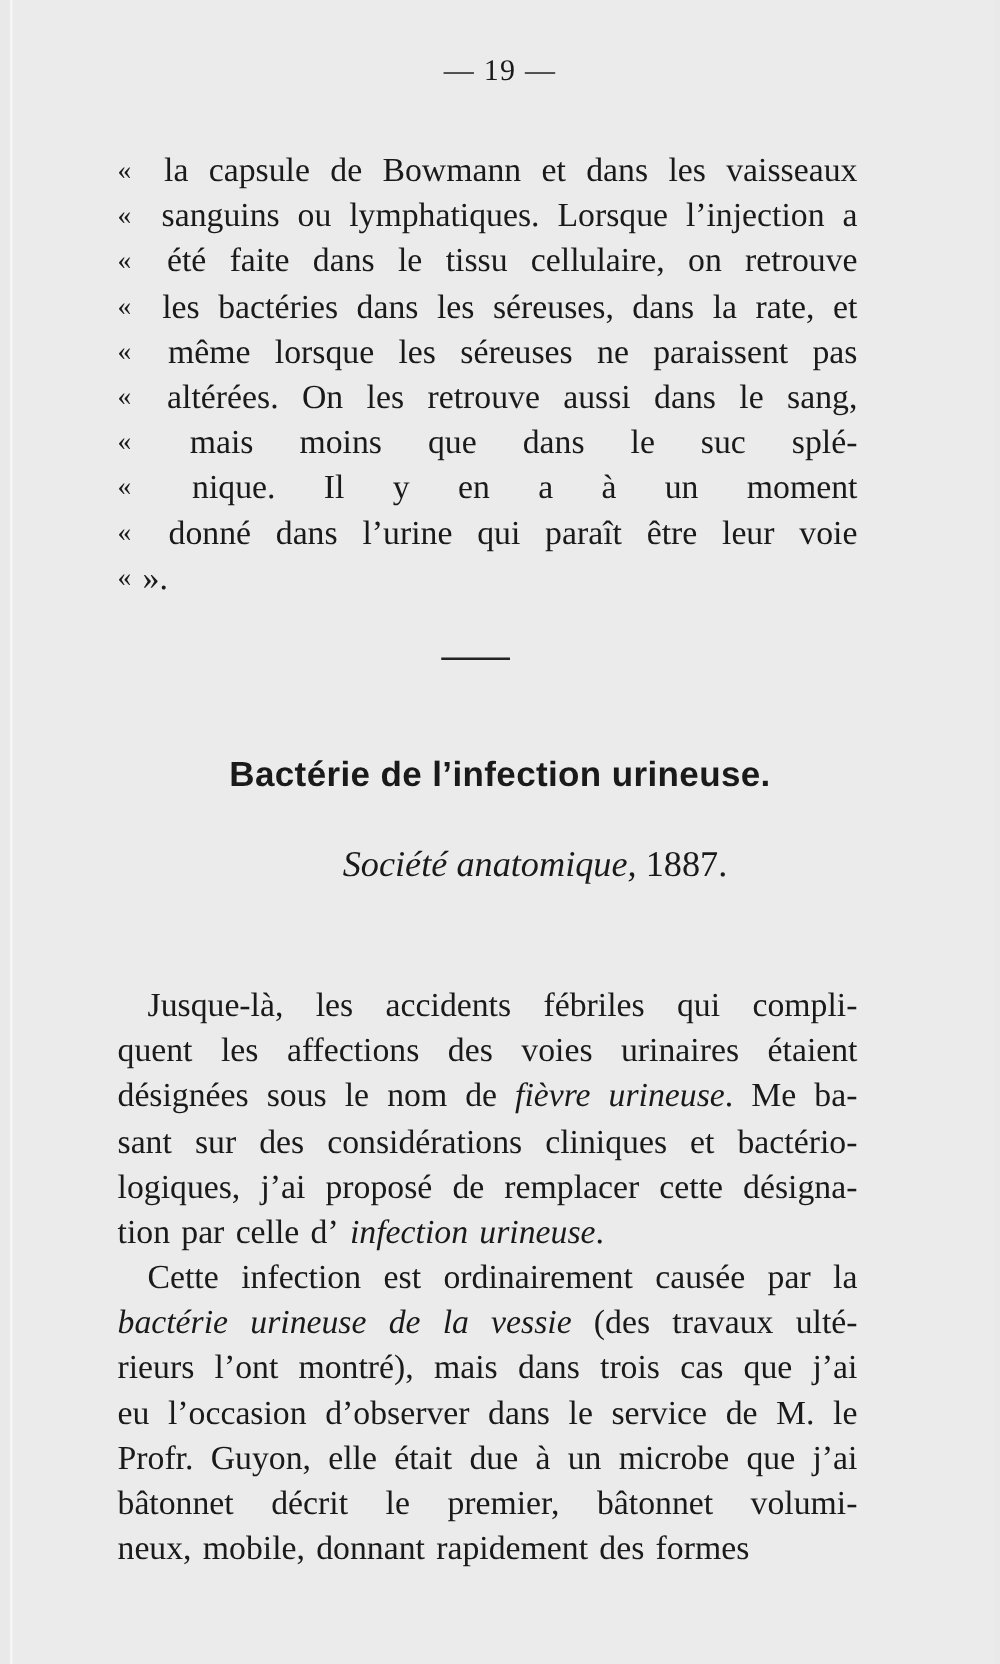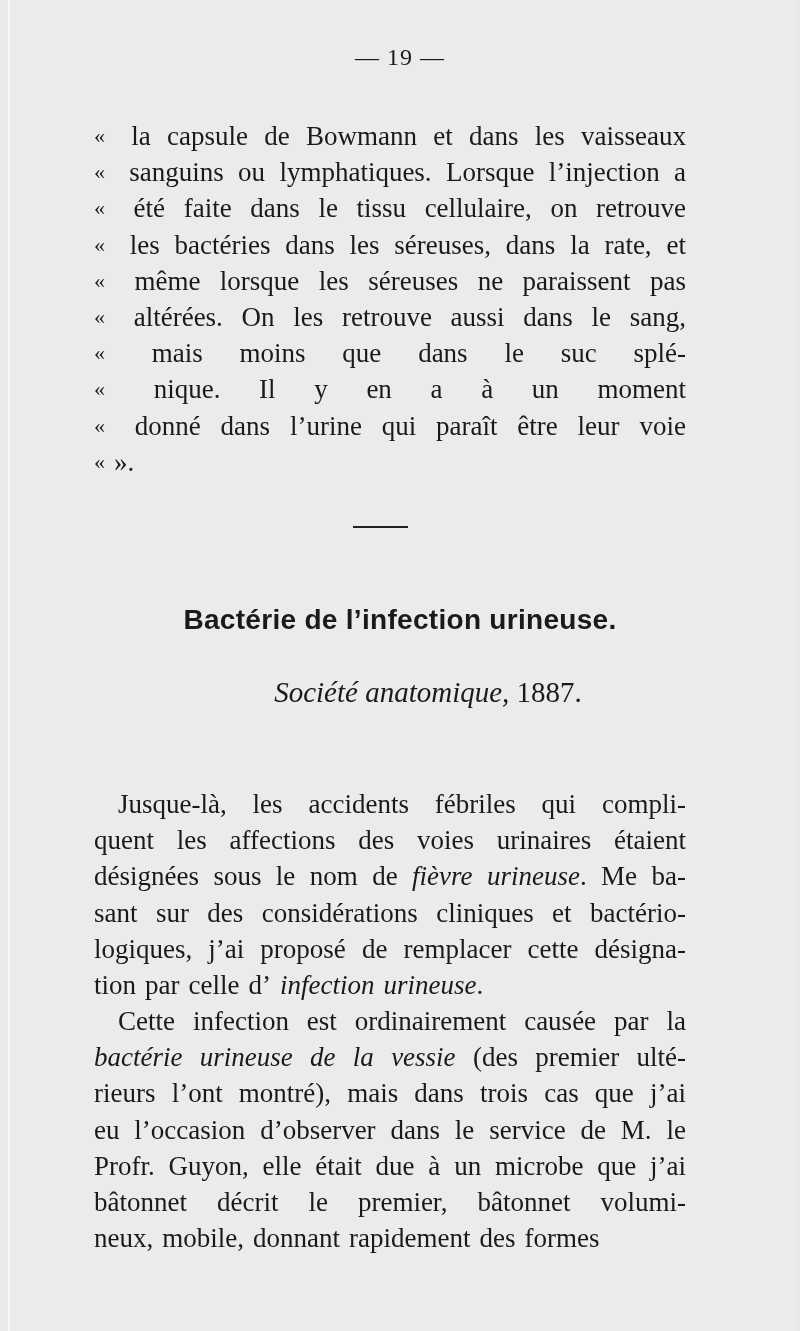--- a/index.html
+++ b/index.html
@@ -228,21 +228,21 @@
       <span class="w">par</span>
       <span class="w">la</span>
     </div>
     <div class="line">
       <span class="w"><i>bactérie</i></span>
       <span class="w"><i>urineuse</i></span>
       <span class="w"><i>de</i></span>
       <span class="w"><i>la</i></span>
       <span class="w"><i>vessie</i></span>
       <span class="w">(des</span>
-      <span class="w">premier</span>
+      <span class="w">travaux</span>
       <span class="w">ulté-</span>
     </div>
     <div class="line">
       <span class="w">rieurs</span>
       <span class="w">l’ont</span>
       <span class="w">montré),</span>
       <span class="w">mais</span>
       <span class="w">dans</span>
       <span class="w">trois</span>
       <span class="w">cas</span>

